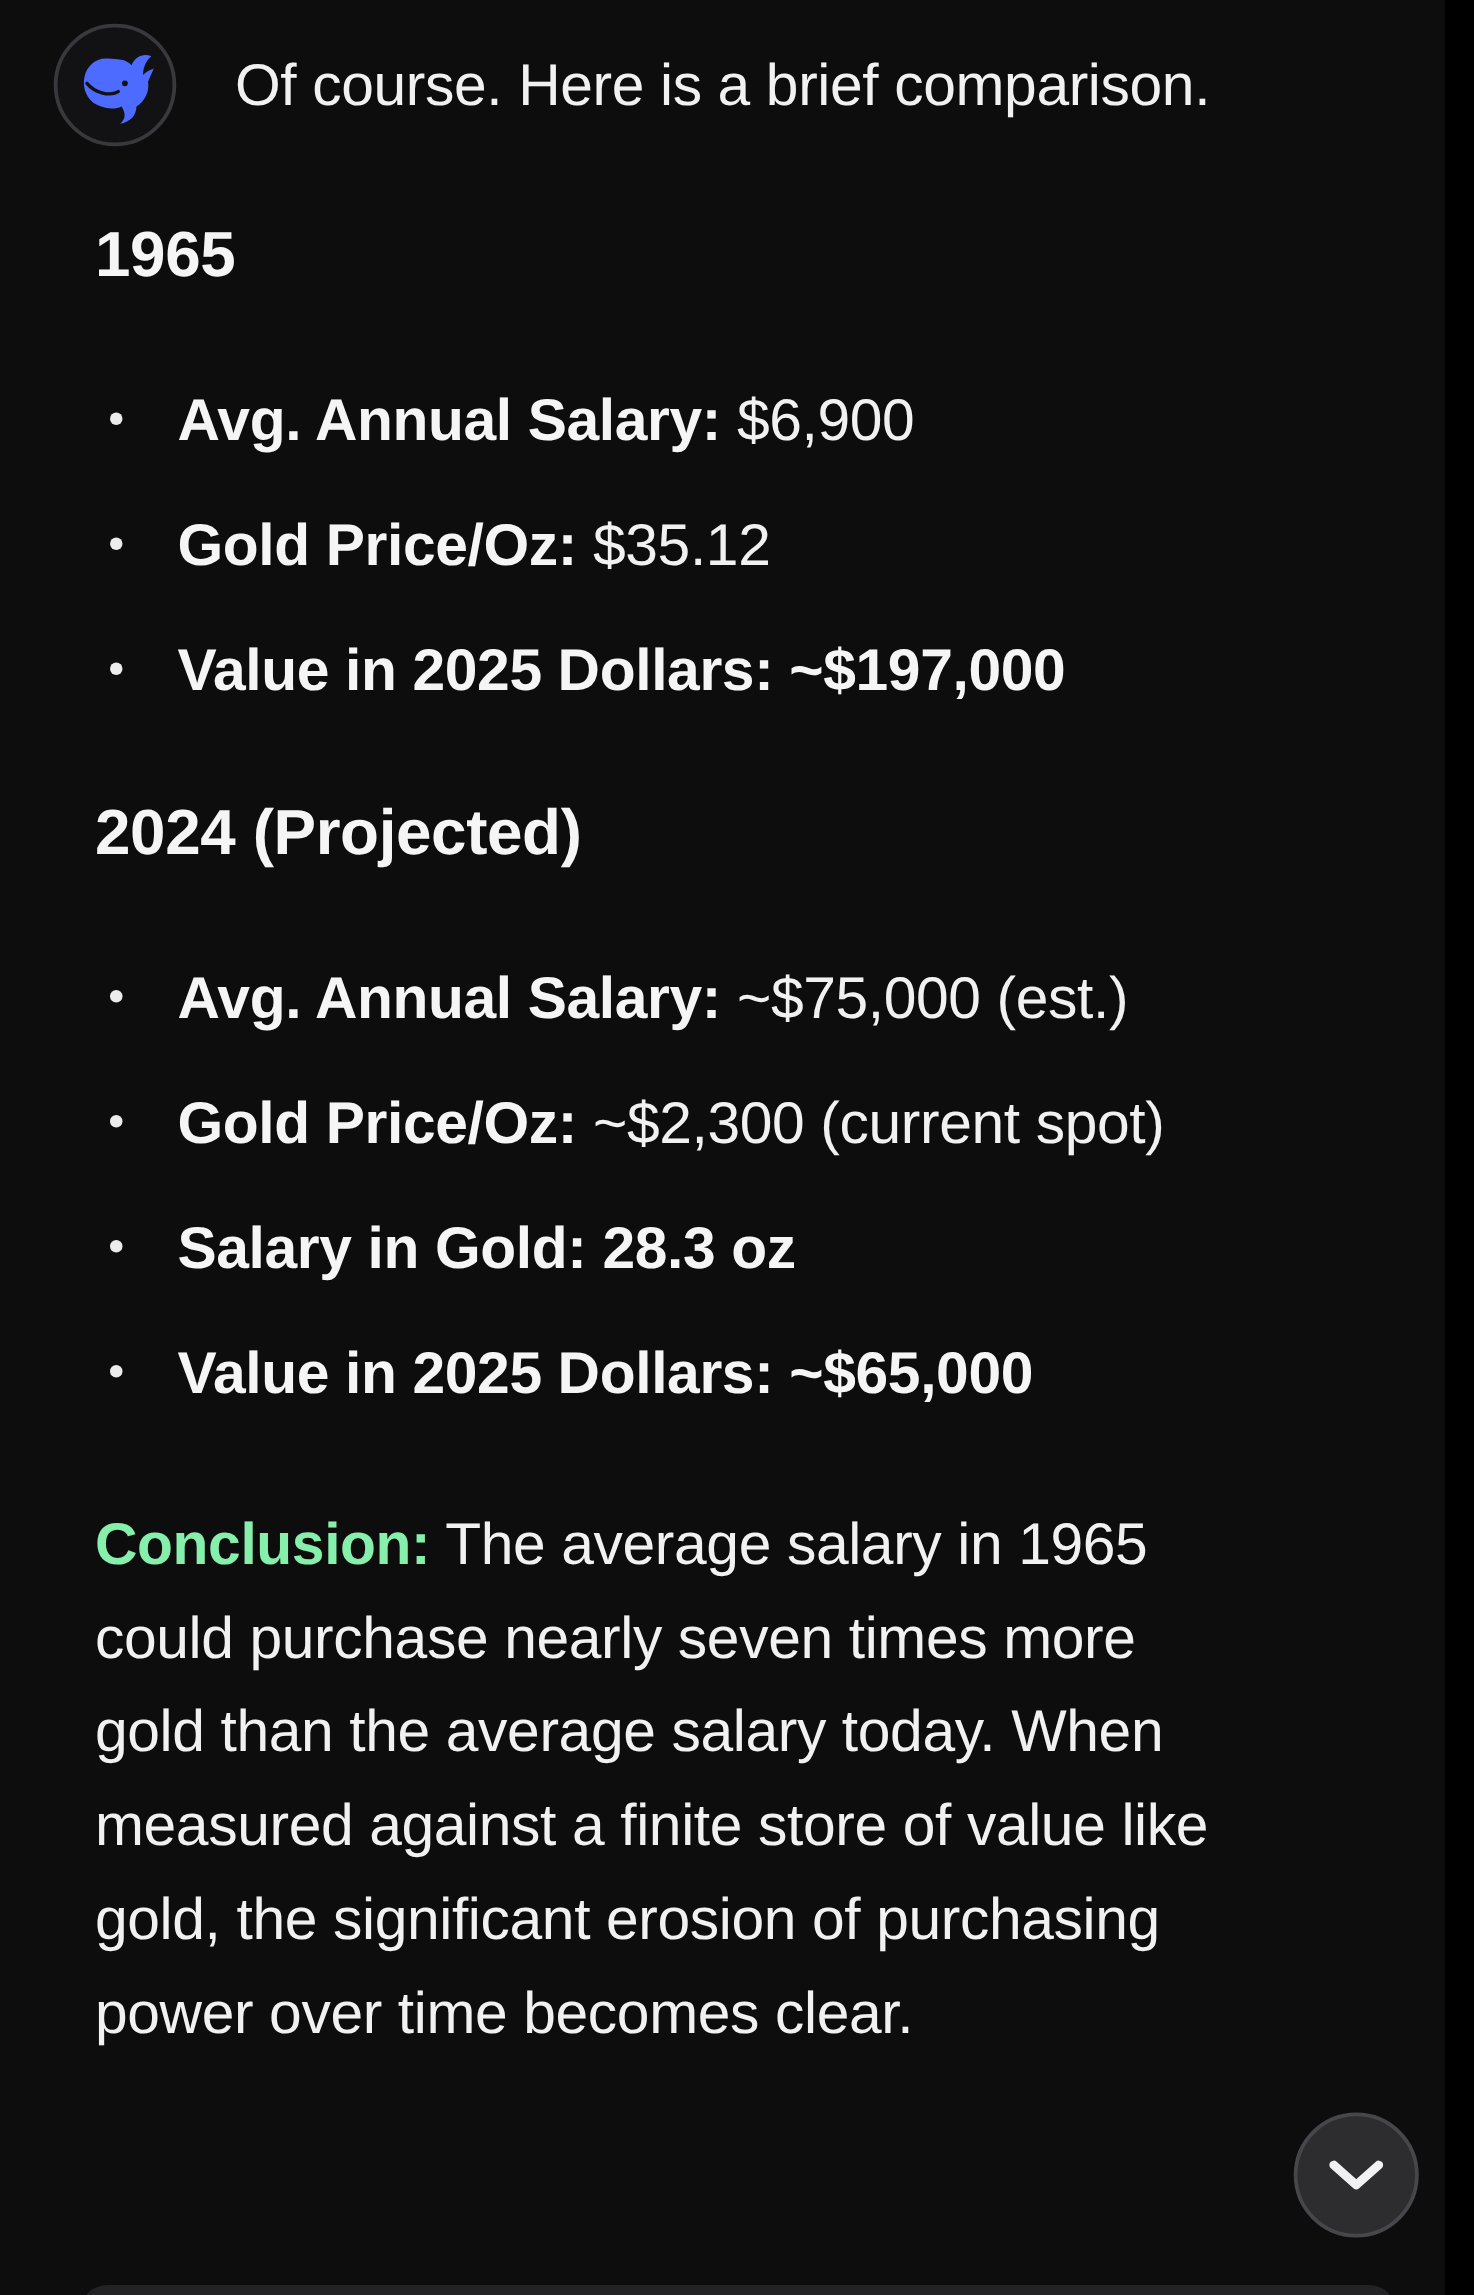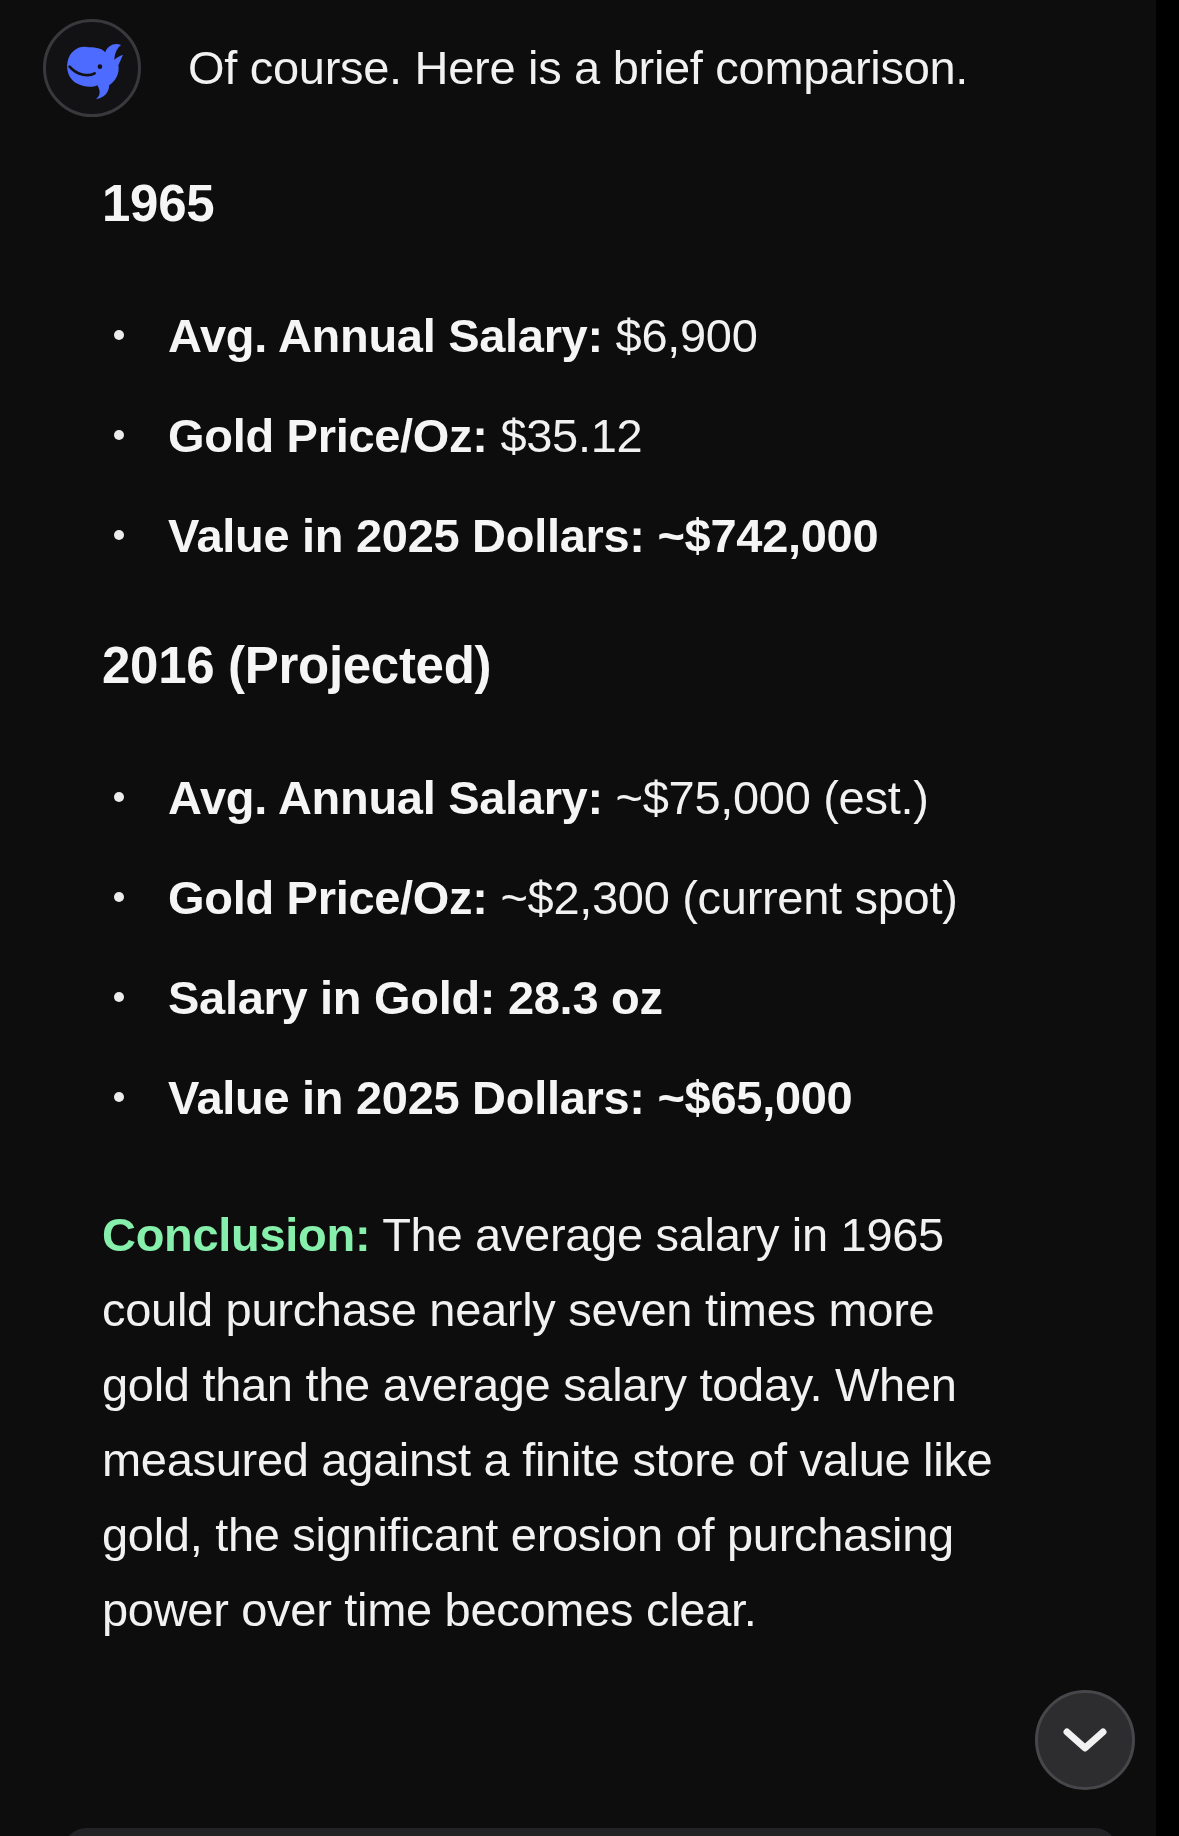--- a/index.html
+++ b/index.html
@@ -20,21 +20,21 @@
   .avatar{
     width:98px;height:98px;box-sizing:border-box;
     border:3px solid #39393d;border-radius:50%;
     background:#121214;
     display:flex;align-items:center;justify-content:center;
     flex:none;
   }
   .intro{font-size:47px;line-height:60px;}
 
   
-  .content{margin-left:102px;width:960px;}
+  .content{margin-left:76px;width:960px;}
   .content h3{
     font-size:51px;line-height:54px;font-weight:700;
     margin:60px 0 0 0;color:#f5f5f5;
   }
   .content h3.second{margin-top:54px;}
   .content ul{list-style:none;margin:54px 0 0 0;padding:0;}
   .content li{
     height:100px;display:flex;align-items:center;
     font-size:47px;white-space:nowrap;gap:20px;
   }
@@ -108,25 +108,25 @@
       <li>
         <span class="dot"></span>
         <span><span class="lbl">Avg. Annual Salary:</span><span class="val"> $6,900</span></span>
       </li>
       <li>
         <span class="dot"></span>
         <span><span class="lbl">Gold Price/Oz:</span><span class="val"> $35.12</span></span>
       </li>
       <li>
         <span class="dot"></span>
-        <span><span class="lbl">Value in 2025 Dollars:</span><span class="val bold"> ~$742,000</span></span>
+        <span><span class="lbl">Value in 2025 Dollars:</span><span class="val bold"> ~$197,000</span></span>
       </li>
     </ul>
 
-    <h3 class="second">2016 (Projected)</h3>
+    <h3 class="second">2024 (Projected)</h3>
     <ul>
       <li>
         <span class="dot"></span>
         <span><span class="lbl">Avg. Annual Salary:</span><span class="val"> ~$75,000 (est.)</span></span>
       </li>
       <li>
         <span class="dot"></span>
         <span><span class="lbl">Gold Price/Oz:</span><span class="val"> ~$2,300 (current spot)</span></span>
       </li>
       <li>

